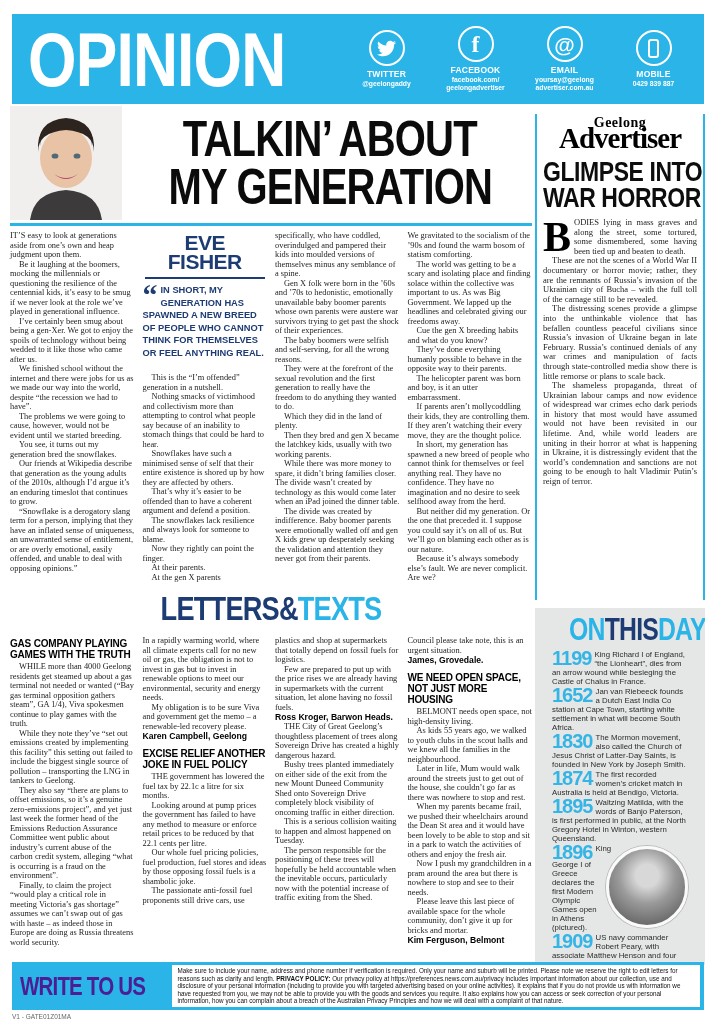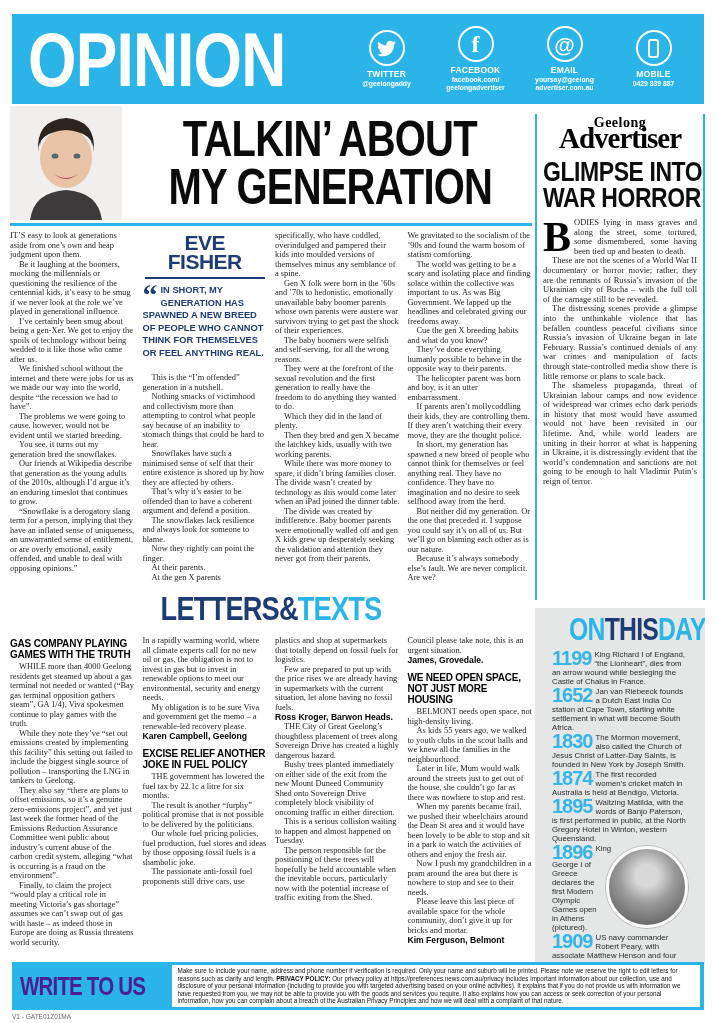--- a/index.html
+++ b/index.html
@@ -217,21 +217,21 @@
         <p class="para">While they note they’ve “set out emissions created by implementing this facility” this setting out failed to include the biggest single source of pollution – transporting the LNG in tankers to Geelong.</p>
         <p class="para">They also say “there are plans to offset emissions, so it’s a genuine zero-emissions project”, and yet just last week the former head of the Emissions Reduction Assurance Committee went public about industry’s current abuse of the carbon credit system, alleging “what is occurring is a fraud on the environment”.</p>
         <p class="para">Finally, to claim the project “would play a critical role in meeting Victoria’s gas shortage” assumes we can’t swap out of gas with haste – as indeed those in Europe are doing as Russia threatens world security.</p>
       </div>
     <div class="body-col">
         <p class="para">In a rapidly warming world, where all climate experts call for no new oil or gas, the obligation is not to invest in gas but to invest in renewable options to meet our environmental, security and energy needs.</p>
         <p class="para">My obligation is to be sure Viva and government get the memo – a renewable-led recovery please.</p>
         <div class="letter-sig">Karen Campbell, Geelong</div>
         <h3 class="letter-heading">EXCISE RELIEF ANOTHER JOKE IN FUEL POLICY</h3>
         <p class="para">THE government has lowered the fuel tax by 22.1c a litre for six months.</p>
-        <p class="para">The result is another “furphy” political promise that is not possible to be delivered by the politicians.</p>
+        <p class="para">Looking around at pump prices the government has failed to have any method to measure or enforce retail prices to be reduced by that 22.1 cents per litre.</p>
         <p class="para">Our whole fuel pricing policies, fuel production, fuel stores and ideas by those opposing fossil fuels is a shambolic joke.</p>
         <p class="para">The passionate anti-fossil fuel proponents still drive cars, use</p>
       </div>
     <div class="body-col">
         <p class="para flush">plastics and shop at supermarkets that totally depend on fossil fuels for logistics.</p>
         <p class="para">Few are prepared to put up with the price rises we are already having in supermarkets with the current situation, let alone having no fossil fuels.</p>
         <div class="letter-sig">Ross Kroger, Barwon Heads.</div>
         <p class="para">THE City of Great Geelong’s thoughtless placement of trees along Sovereign Drive has created a highly dangerous hazard.</p>
         <p class="para">Bushy trees planted immediately on either side of the exit from the new Mount Duneed Community Shed onto Sovereign Drive completely block visibility of oncoming traffic in either direction.</p>
         <p class="para">This is a serious collision waiting to happen and almost happened on Tuesday.</p>

